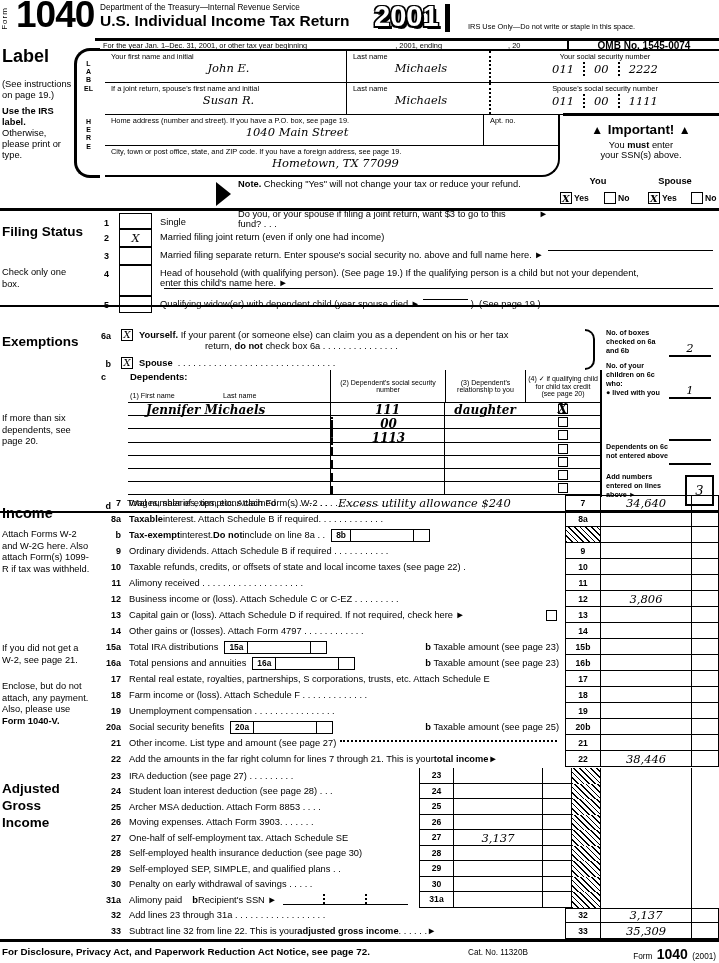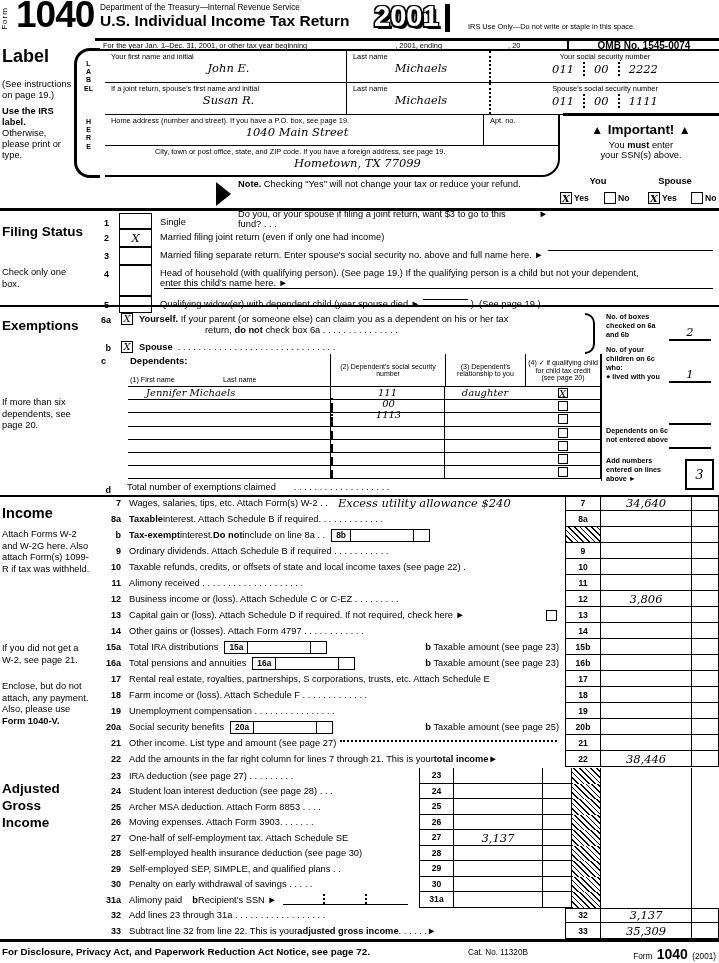--- a/index.html
+++ b/index.html
@@ -61,37 +61,37 @@
   .filing { position:absolute; left:0; top:211px; width:719px; height:96px; border-bottom:2.5px solid #000; }
   .frow { display:flex; align-items:stretch; }
   .fnum { width:24px; text-align:right; padding-right:10px; font-weight:bold; font-size:9px; padding-top:3px; flex:none; }
   .fcb { width:33px; border:1.6px solid #000; margin-top:-1.6px; display:flex; align-items:center;
          justify-content:center; flex:none; }
   .ftext { flex:1; font-size:9.3px; padding:2px 2px 0 8px; display:flex; align-items:flex-start; }
   .fill { flex:1; border-bottom:1.4px solid #000; margin:0 4px 2px 4px; min-width:40px; }
   .fillshort { width:45px; border-bottom:1.4px solid #000; margin:0 3px 2px 3px; display:inline-block; }
 
   
-  .exemp { position:absolute; left:0; top:309px; width:719px; height:188px; border-bottom:2.5px solid #000; }
+  .exemp { position:absolute; left:0; top:325px; width:719px; height:188px; border-bottom:2.5px solid #000; }
   .brace { position:absolute; left:585px; top:4px; width:10px; height:41px; border-right:2px solid #000;
            border-top:2px solid #000; border-bottom:2px solid #000; border-radius:0 14px 14px 0; }
   .dhead { position:absolute; left:128px; top:45px; width:473px; height:33px; display:flex; }
   .dhc { border-left:1.6px solid #000; border-bottom:1.6px solid #000; font-size:7px; text-align:center;
          padding:1px 2px; display:flex; align-items:center; justify-content:center; }
   .dbody { position:absolute; left:128px; top:78px; width:473px; }
   .drow { display:flex; height:13.2px; }
   .drow > span { border-bottom:1.4px solid #000; }
   .dname { width:202px; padding-left:18px; }
   .dssn { width:115px; border-left:1.6px solid #000; border-right:1.6px solid #000; display:flex;flex-direction:column; }
   .dssn span { flex:1; text-align:center; border-bottom:none !important; }
   .dssn span + span { border-left:2px dotted #000; }
   .drel { width:80px; text-align:center; }
   .dchk { width:76px; border-right:1.6px solid #000; display:flex; align-items:center; justify-content:center; }
   .dchk .cb { width:10px; height:10px; }
-  .drow .hw { font-size:10px; }
+  .drow .hw { font-size:12px;font-weight:bold; }
   .exmargin { position:absolute; left:601px; top:0; width:118px; height:188px; }
   .exmargin .ml { position:absolute; font-size:7.2px; font-weight:bold; line-height:9px; left:5px; width:62px; }
   .exmargin .mv { position:absolute; left:68px; width:42px; border-bottom:2px solid #000; text-align:center; height:16px; }
   .mline { position:absolute; left:601px; top:45px; width:0; height:127px; border-left:1.6px solid #000; }
 
   
   .irow { display:flex; height:16px; align-items:center; }
   .lnum { width:34px; text-align:right; padding-right:8px; font-weight:bold; font-size:9px; flex:none; }
   .ltext { flex:1; display:flex; align-items:center; font-size:9.3px; white-space:nowrap; overflow:hidden;
            padding-right:2px; align-self:stretch; }
@@ -218,21 +218,21 @@
       <div class="lcell" style="width:378px;">
         <div class="flab">Home address (number and street). If you have a P.O. box, see page 19.</div>
         <div class="lval hw">1040 Main Street</div>
       </div>
       <div class="lcell" style="width:77px;border-left:1.6px solid #000;">
         <div class="flab">Apt. no.</div>
       </div>
     </div>
 
     <div class="lgr" style="top:95px;height:31px;width:455px;border-bottom:none;">
-      <div class="lcell" style="width:455px;margin-left:44px;">
+      <div class="lcell" style="width:455px;">
         <div class="flab">City, town or post office, state, and ZIP code. If you have a foreign address, see page 19.</div>
         <div class="lval hw">Hometown, TX 77099</div>
       </div>
     </div>
     <div class="lg-corner"></div>
   </div>
 
   <div class="imp">
     <div>
       <span class="tri">▲</span>

